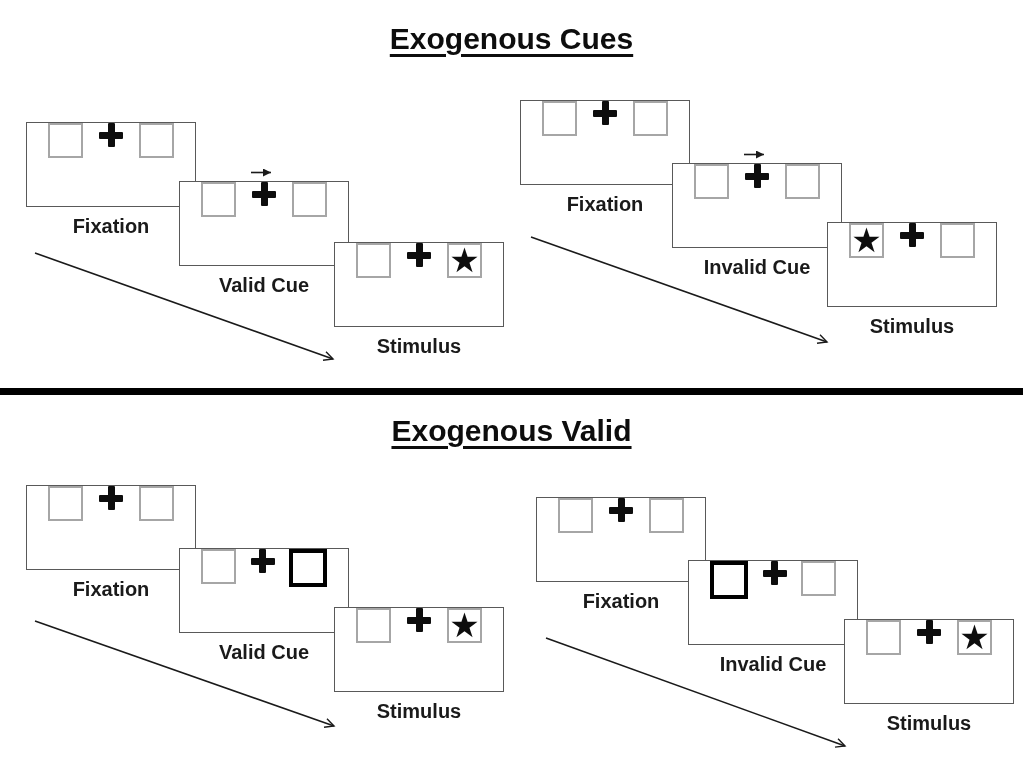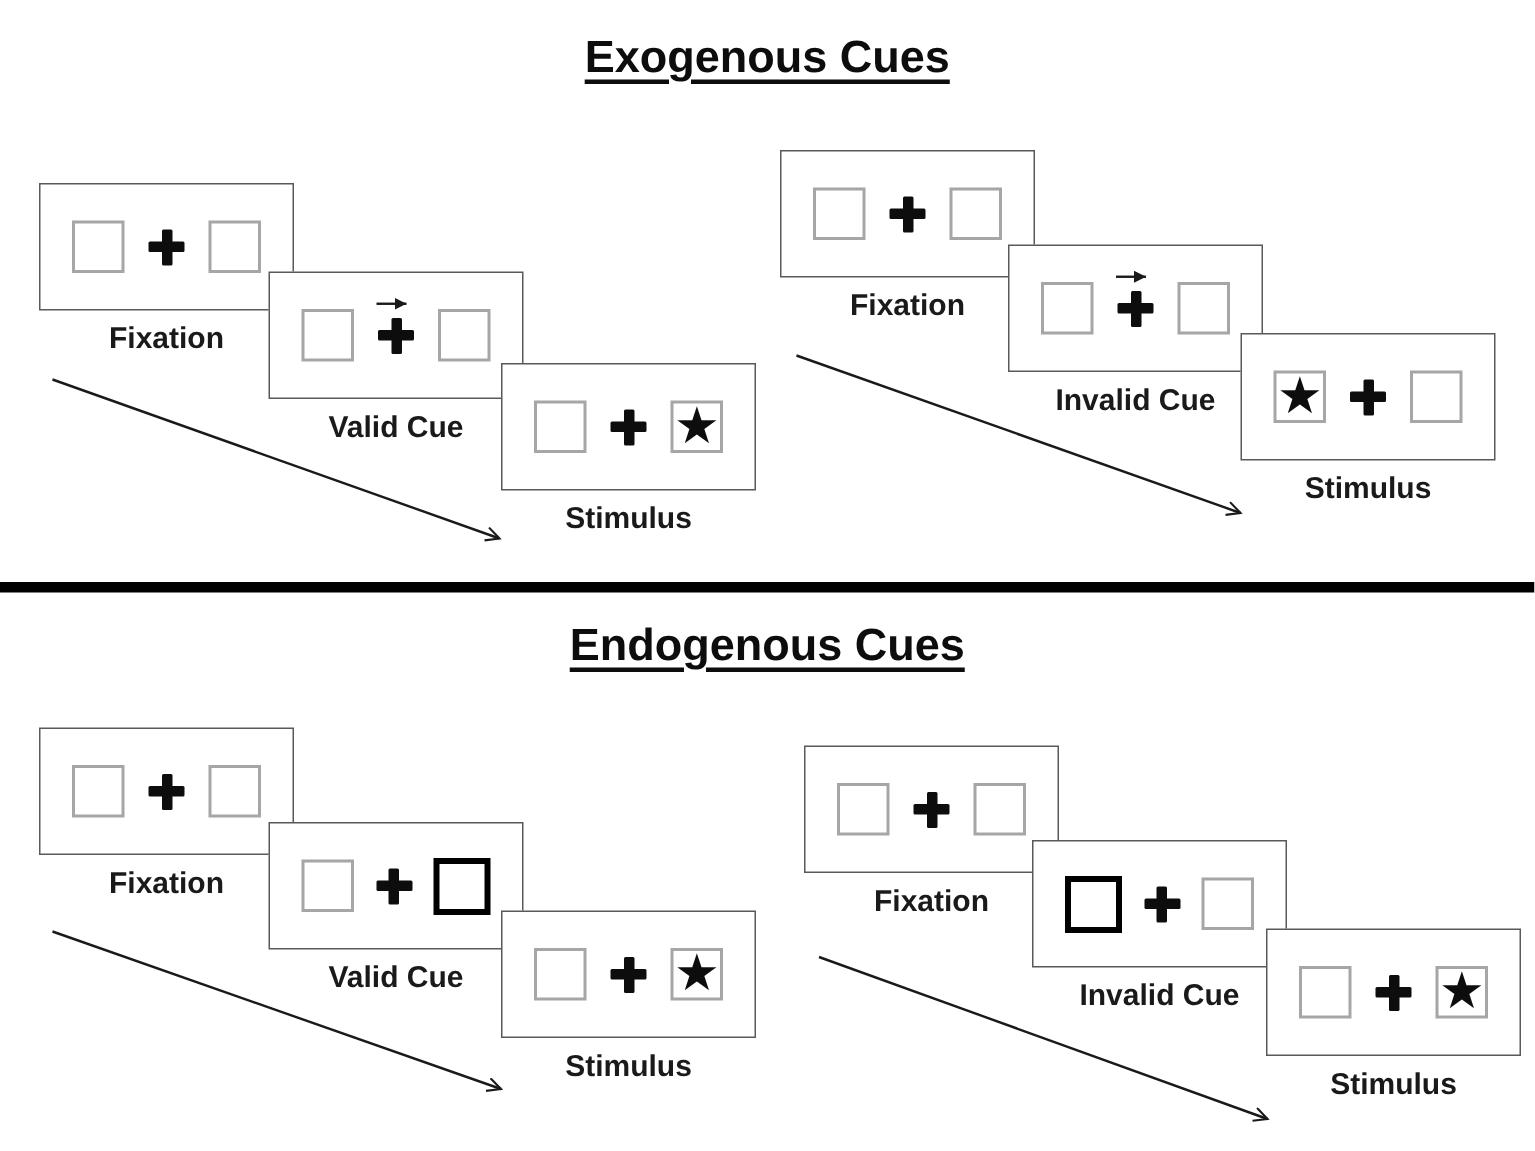--- a/index.html
+++ b/index.html
@@ -15,21 +15,21 @@
     text-decoration:underline;
     text-decoration-thickness:2.5px;
     text-underline-offset:5px;
   }
   .divider{
     position:absolute;left:0;top:388px;width:1023px;height:7px;background:#000000;
   }
   .panel{
     position:absolute;width:170px;height:85px;background:#ffffff;
     border:1.5px solid #595959;box-sizing:border-box;
-    display:flex;align-items:center;justify-content:space-between;
+    display:flex;align-items:flex-start;justify-content:space-between;
     padding:0 21px;
   }
   .z1{z-index:1}.z2{z-index:2}.z3{z-index:3}
   .sq{
     width:35px;height:35px;background:#ffffff;border:2px solid #a6a6a6;
     box-sizing:border-box;display:flex;align-items:center;justify-content:center;
     flex:0 0 auto;
   }
   .sq.hl{width:38px;height:38px;border:4px solid #000000;}
   .sq .star{
@@ -135,21 +135,21 @@
     </div>
   <div class="sq"></div>
   <div class="plabel">Stimulus</div>
 </div>
 <svg class="timeline-arrow" style="left:524px;top:230px;" width="312" height="120">
   <line x1="7" y1="7" x2="303" y2="112" stroke="#1a1a1a" stroke-width="1.6" marker-end="url(#openhead)"></line>
 </svg>
 
 <div class="divider"></div>
 
-<div class="title" style="top:414px;"><span>Endogenous Cues</span></div>
+<div class="title" style="top:414px;"><span>Exogenous Valid</span></div>
 
 <div class="panel z1" style="left:26px;top:485px;">
   <div class="sq"></div>
   <div class="mid">
       <div class="plus"></div>
     </div>
   <div class="sq"></div>
   <div class="plabel">Fixation</div>
 </div>
 <div class="panel z2" style="left:179px;top:548px;">

